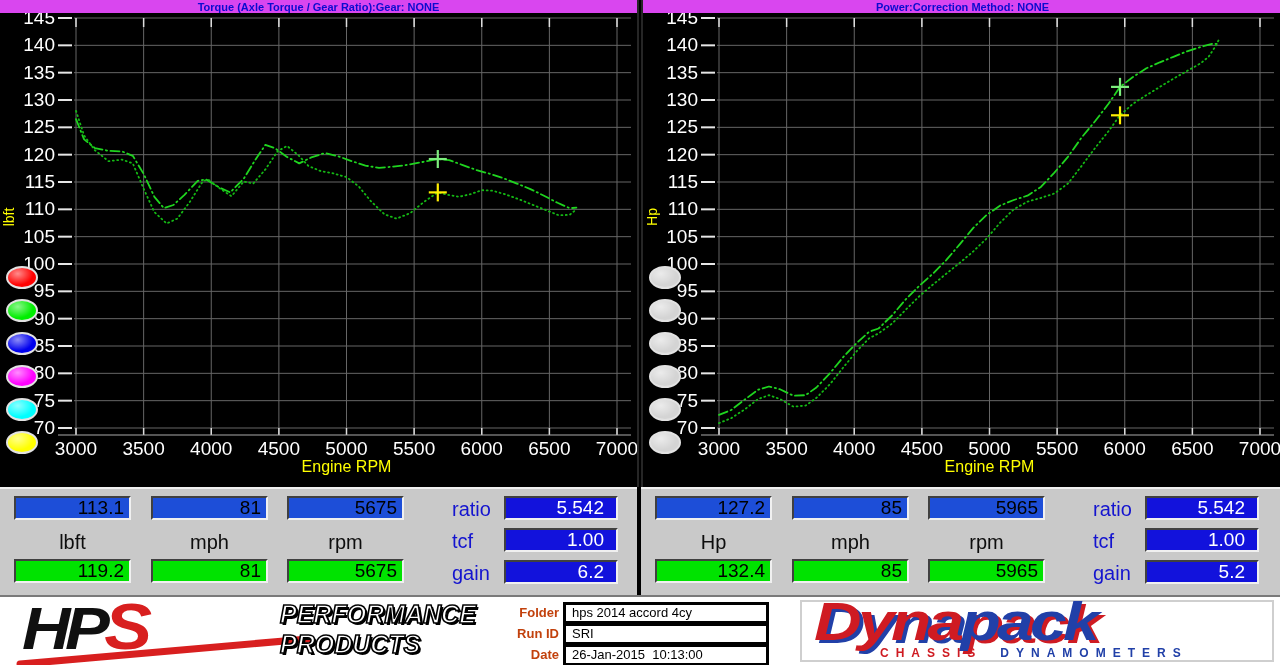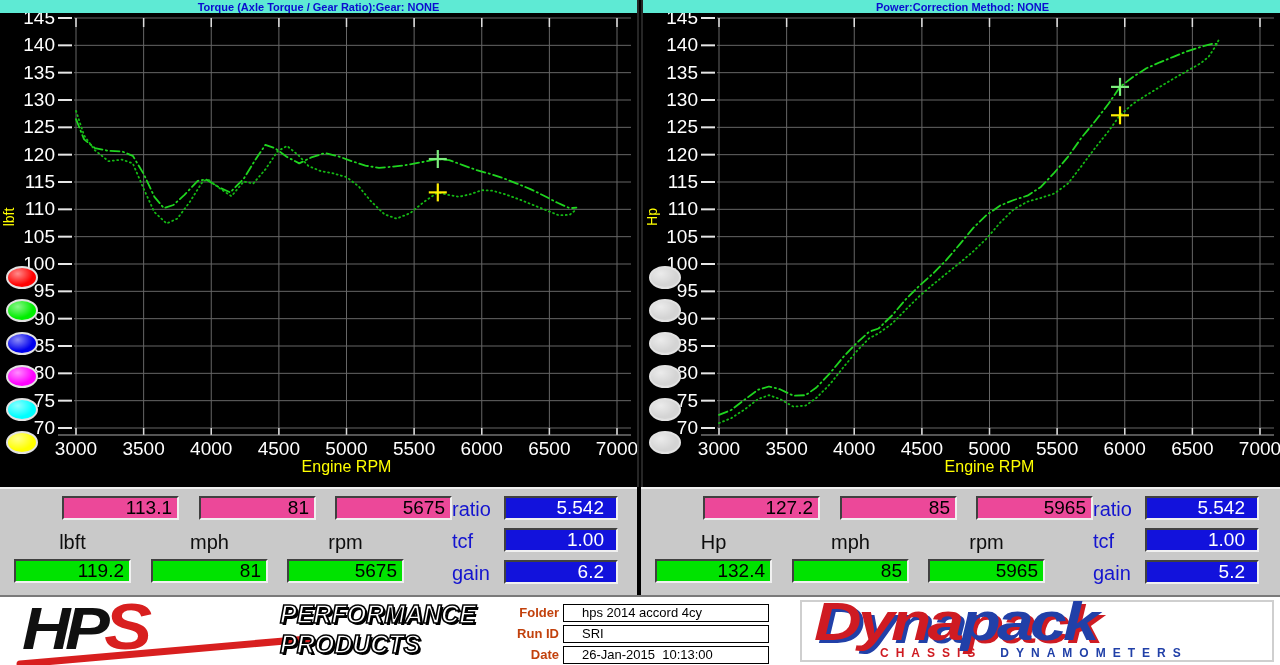--- a/index.html
+++ b/index.html
@@ -2,21 +2,21 @@
 <html><head>
 <meta charset="utf-8">
 <style>
   html,body{margin:0;padding:0;}
   body{width:1280px;height:665px;background:#000;position:relative;overflow:hidden;
        font-family:"Liberation Sans",sans-serif;}
   
   .chart-panel{position:absolute;top:0;height:487px;background:#000;}
   #chart-left{left:0;width:637px;border-right:2px solid #262626;}
   #chart-right{left:641px;width:639px;border-left:2px solid #262626;}
-  .title-bar{position:absolute;top:0;left:0;right:0;height:13px;background:#5eead4;
+  .title-bar{position:absolute;top:0;left:0;right:0;height:13px;background:#d946ef;
              display:flex;justify-content:center;align-items:center;
              font-size:11px;font-weight:bold;color:#0b0bcf;}
   .chart-area{position:absolute;top:13px;left:0;right:0;bottom:0;}
   .chart-svg{position:absolute;top:0;left:0;}
   .chart-svg text{font-family:"Liberation Sans",sans-serif;}
   .ylabel{position:absolute;left:-21px;top:196px;width:60px;height:16px;text-align:center;
           color:#ffff00;font-size:14px;transform:rotate(-90deg);}
   .xlabel{position:absolute;left:76px;width:541px;top:445px;text-align:center;
           color:#ffff00;font-size:16px;}
   .selector-column{position:absolute;left:6px;top:253px;width:36px;}
@@ -25,21 +25,21 @@
            background-image:radial-gradient(ellipse at 35% 30%,rgba(255,255,255,.55),rgba(255,255,255,0) 60%);
            box-shadow:0 1px 2px rgba(0,0,0,.6);}
   
   .data-panel{position:absolute;top:487px;height:108px;background:#c9c9c9;
               border-top:2px solid #f0f0f0;box-sizing:border-box;}
   #data-left{left:0;width:637px;}
   #data-right{left:641px;width:639px;}
   .val-box{position:absolute;height:24px;width:117px;border:2px solid;
            border-color:#404040 #f0f0f0 #f0f0f0 #404040;box-sizing:border-box;
            text-align:right;padding-right:5px;font-size:19px;line-height:20px;color:#000;}
-  .val-yellow{background:#ec4899;top:7px;margin-left:48px;}
+  .val-yellow{background:#1d4ed8;top:7px;}
   .val-green{background:#00e300;top:70px;}
   .col1{left:14px}.col2{left:151px}.col3{left:287px}
   .unit-label{position:absolute;top:42px;width:117px;text-align:center;font-size:20px;color:#0d0d0d;}
   .blue-label{position:absolute;left:452px;width:70px;font-size:20px;color:#1414cf;}
   .lr1{top:9px}.lr2{top:41px}.lr3{top:73px}
   .blue-box{position:absolute;left:504px;width:114px;height:24px;box-sizing:border-box;
             border:2px solid;border-color:#404040 #f0f0f0 #f0f0f0 #404040;background:#1212dc;
             color:#fff;text-align:right;padding-right:12px;font-size:19px;line-height:20px;}
   .r1{top:7px}.r2{top:39px}.r3{top:71px}
   
@@ -50,21 +50,21 @@
             letter-spacing:-5px;color:#101010;transform:scaleX(1.12);transform-origin:left top;white-space:nowrap;}
   .hps-s{color:#d81f1f;font-size:64px;}
   .hps-swoosh{position:absolute;left:10px;top:50px;width:296px;height:7px;background:#d81f1f;
               transform:rotate(-5deg);border-radius:4px;}
   .hps-right{position:absolute;left:274px;top:1px;font-style:italic;font-weight:bold;font-size:25px;
              line-height:30px;color:#fff;-webkit-text-stroke:1.6px #000;text-shadow:2px 2px 0 #000;
              white-space:nowrap;}
   .run-info{position:absolute;left:497px;top:5px;width:272px;font-size:13px;}
   .ri-row{display:flex;align-items:center;height:21px;}
   .ri-label{width:62px;text-align:right;font-weight:bold;margin-right:4px;color:#c2410c;}
-  .ri-box{flex:1;height:16px;border:1px solid #000000;background:#fff;padding:0 18px;
+  .ri-box{flex:1;height:16px;border:3px solid #000000;background:#fff;padding:0 6px;
           line-height:16px;white-space:pre;overflow:hidden;font-size:13px;}
   .dynapack{position:absolute;left:800px;top:3px;width:474px;height:62px;
             border:2px solid #cfcfcf;box-sizing:border-box;background:#fff;}
   .dyn-word{position:absolute;left:12px;top:-12px;font-size:54px;font-weight:bold;font-style:italic;
             letter-spacing:-3px;white-space:nowrap;transform:scaleX(1.22);transform-origin:left top;}
   .dyn-dyna{color:#cf1b22;text-shadow:3px 3px 0 #2140a8;}
   .dyn-pack{color:#2140a8;text-shadow:3px 3px 0 #cf1b22;}
   .dyn-sub{position:absolute;top:44px;left:78px;font-size:12px;font-weight:bold;
            letter-spacing:7px;white-space:nowrap;}
   .dyn-chassis{color:#cf1b22;}

